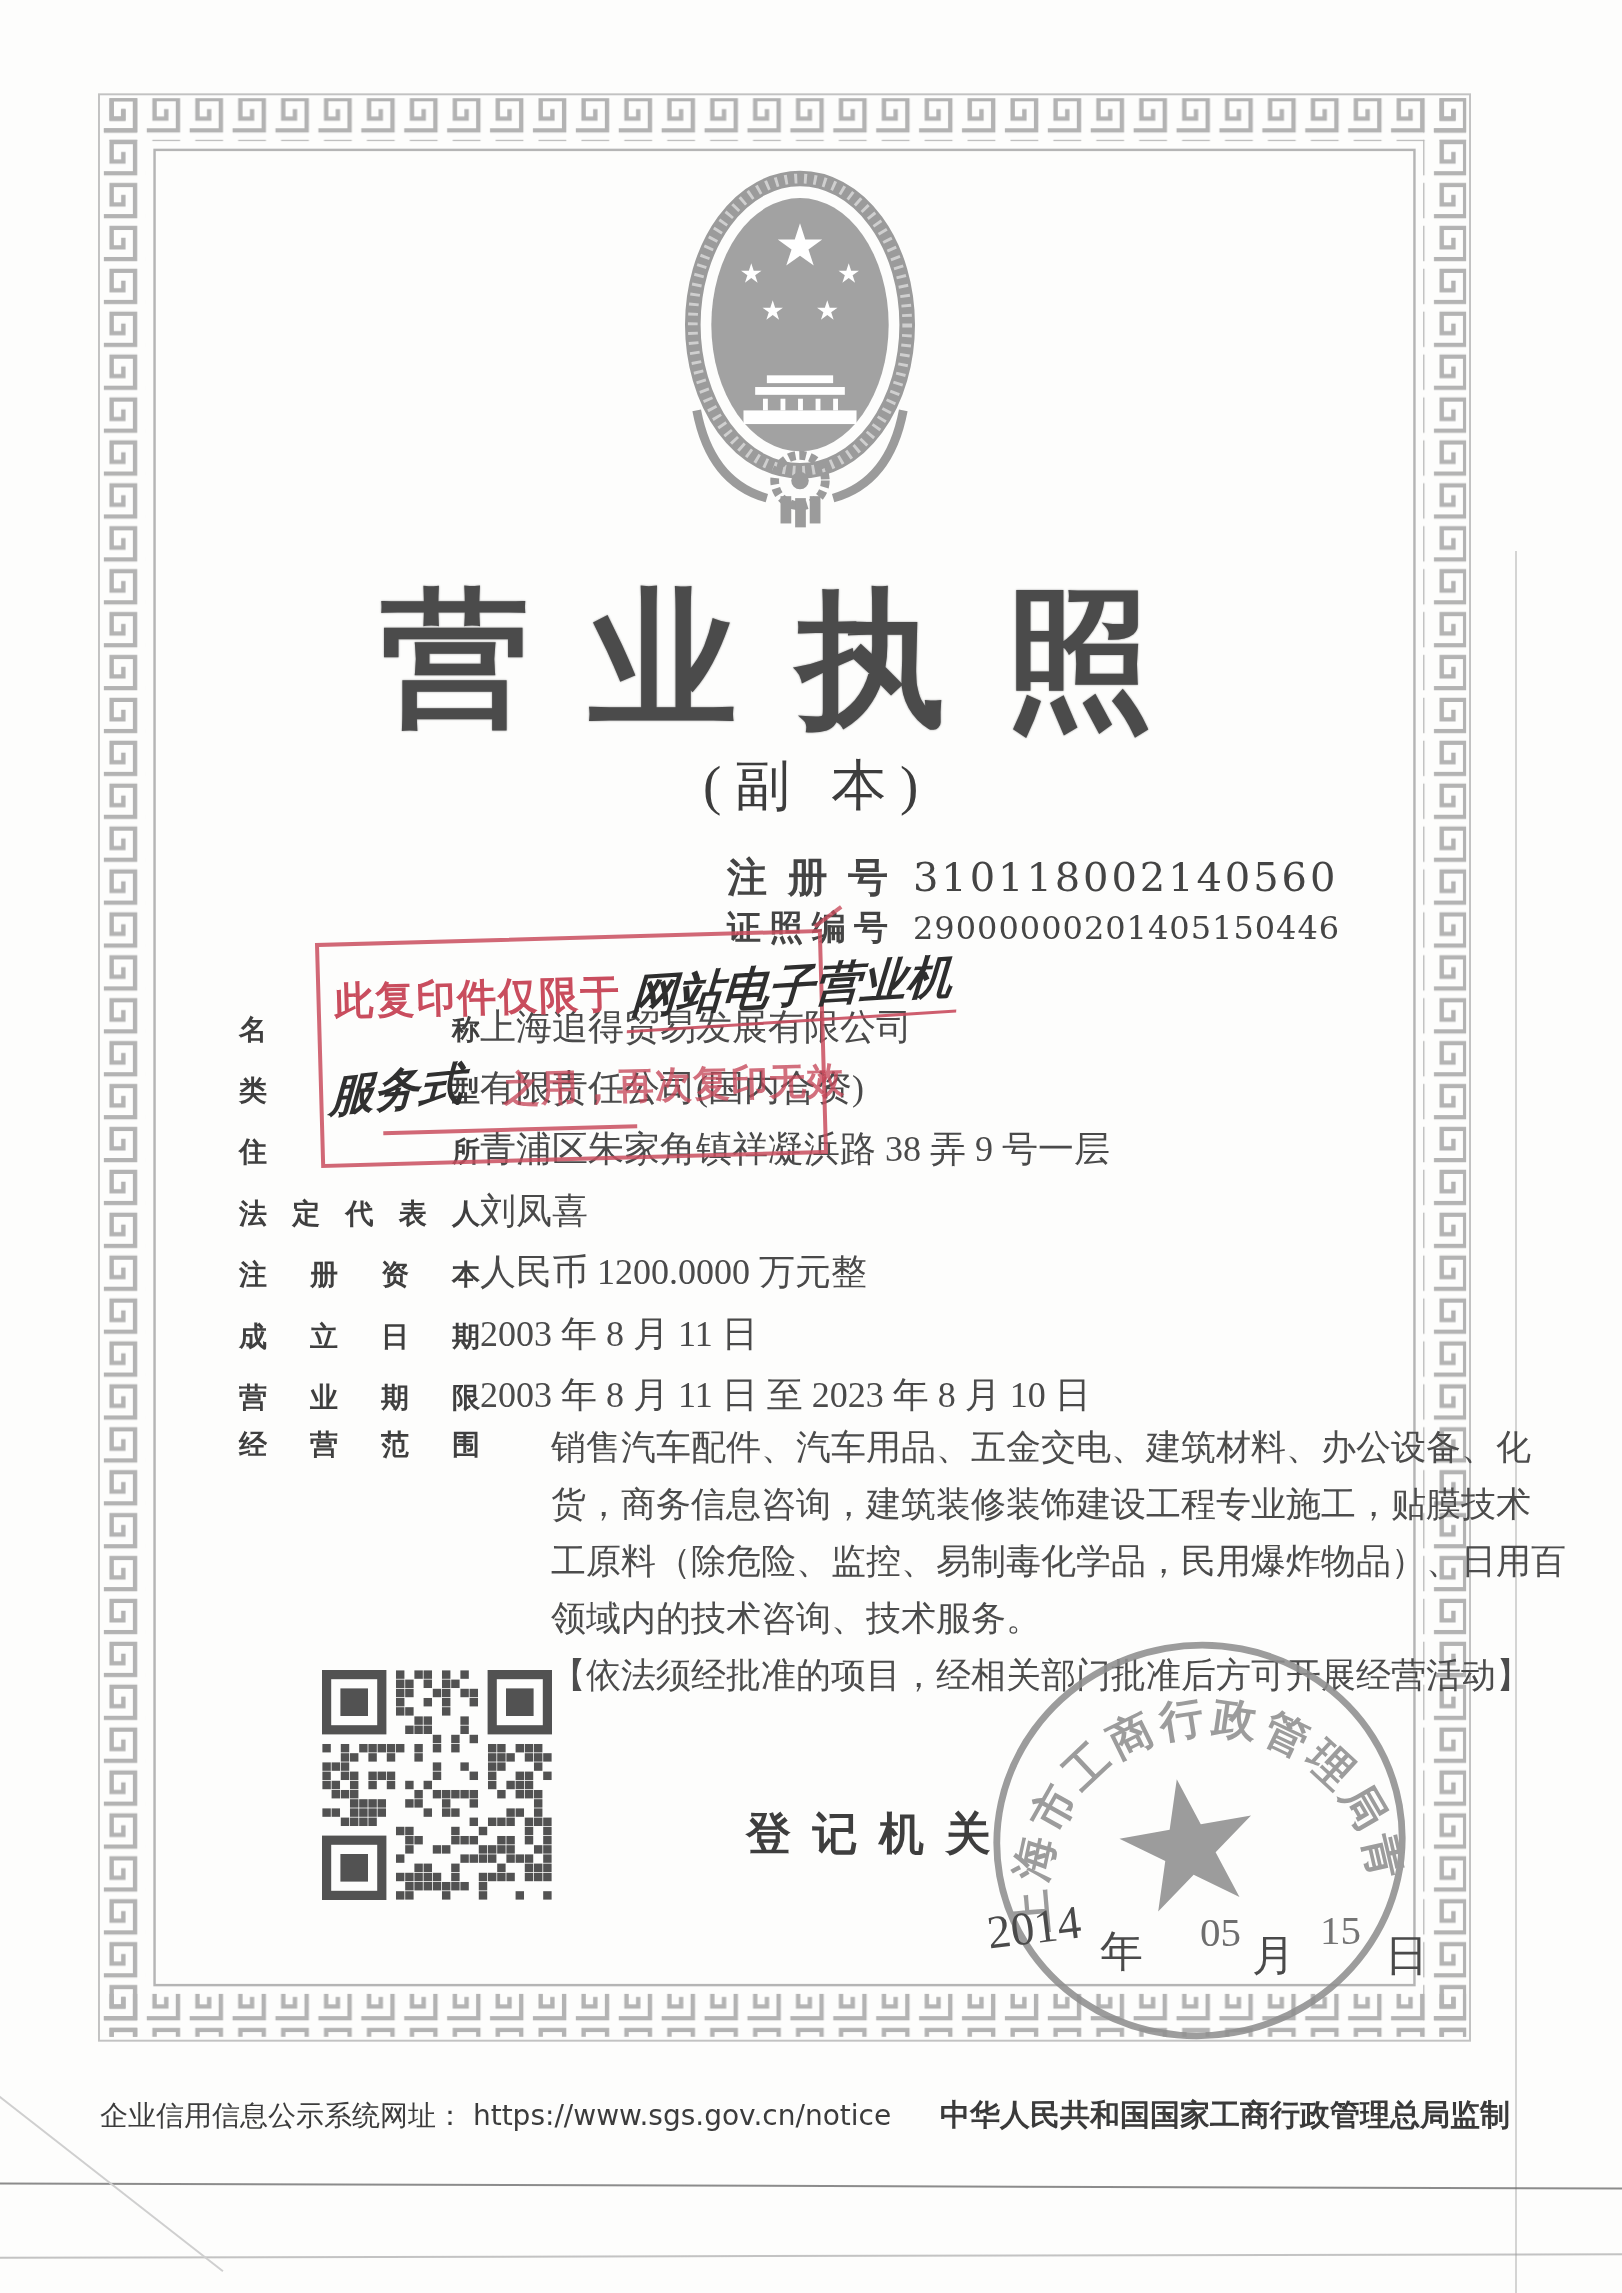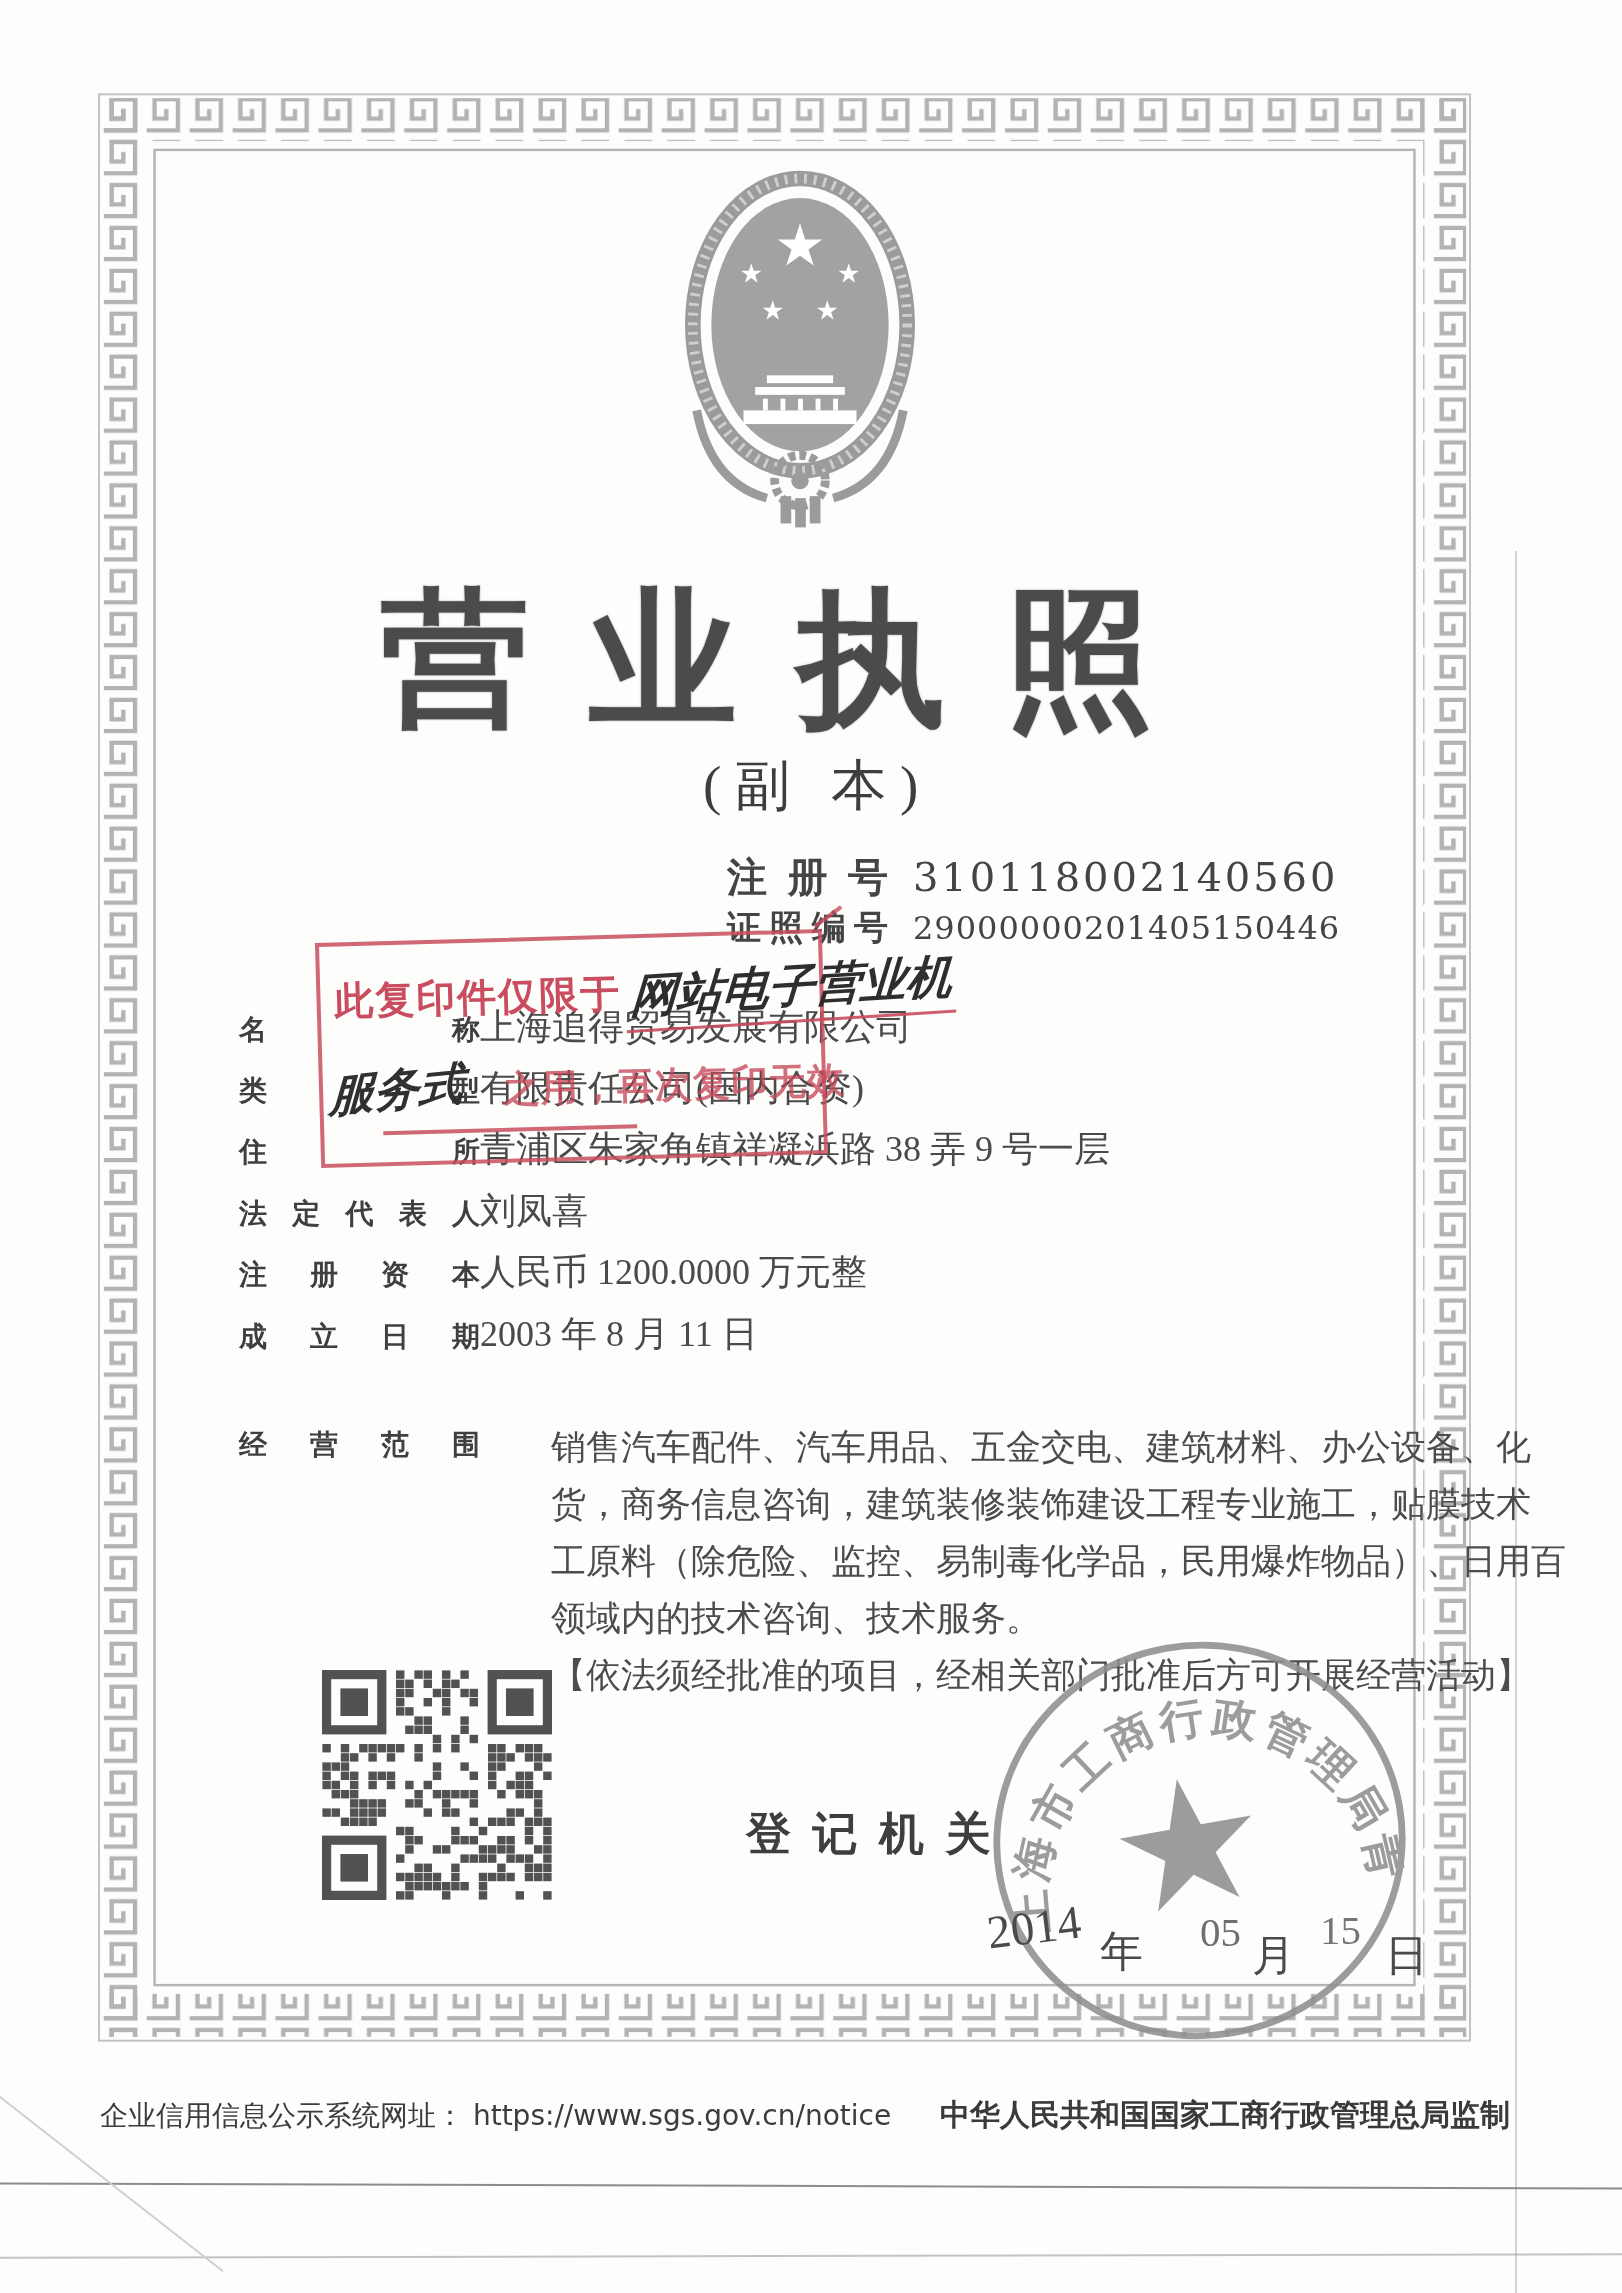--- a/index.html
+++ b/index.html
@@ -168,20 +168,24 @@
     <span class="f-label">法定代表人</span>
     <span class="f-value">刘凤喜</span>
   </div>
   <div class="row" style="top:1248px">
     <span class="f-label">注册资本</span>
     <span class="f-value">人民币 1200.0000 万元整</span>
   </div>
   <div class="row" style="top:1310px">
     <span class="f-label">成立日期</span>
     <span class="f-value">2003 年 8 月 11 日</span>
+  </div>
+  <div class="row" style="top:1371px">
+    <span class="f-label">营业期限</span>
+    <span class="f-value">2003 年 8 月 11 日 至 2023 年 8 月 10 日</span>
   </div>
   <div class="row" style="top:1426px">
     <span class="f-label">经营范围</span>
   </div>
   <div class="scopeblock">
     <div class="scope-line">销售汽车配件、汽车用品、五金交电、建筑材料、办公设备、化</div>
     <div class="scope-line">货，商务信息咨询，建筑装修装饰建设工程专业施工，贴膜技术</div>
     <div class="scope-line">工原料（除危险、监控、易制毒化学品，民用爆炸物品）、日用百</div>
     <div class="scope-line">领域内的技术咨询、技术服务。</div>
     <div class="scope-line">【依法须经批准的项目，经相关部门批准后方可开展经营活动】</div>

